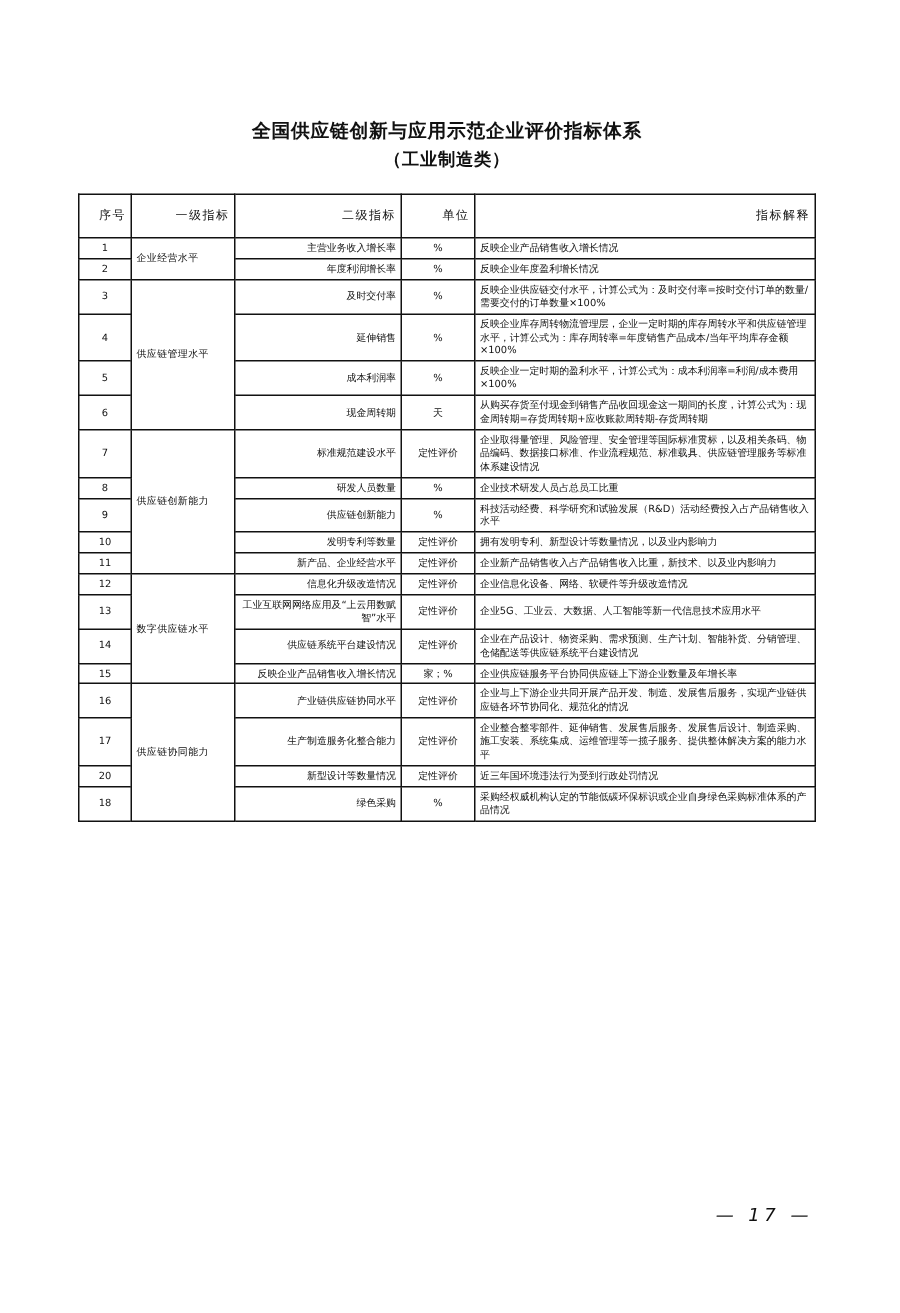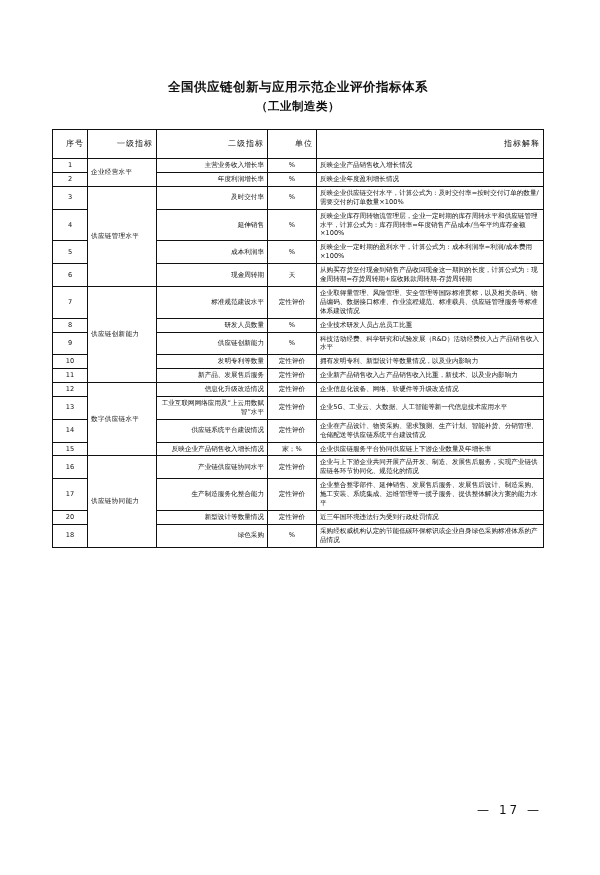--- a/index.html
+++ b/index.html
@@ -67,20 +67,21 @@
   td.cell-l1 { text-align: left; font-size: 7.2px; letter-spacing: 0.3px; }
   td.cell-l2 { text-align: right; font-size: 7px; }
   td.cell-unit { text-align: center; font-size: 7px; }
   td.cell-desc { text-align: left; font-size: 6.6px; margin-top: 20px; }
   .footer {
     position: absolute;
     right: 58px;
     bottom: 58px;
     font-size: 12px;
     letter-spacing: 3px;
+    font-style: italic;
   }
 </style>
 </head>
 <body>
 
 <div class="page">
 
   <div class="title-block">
     <div class="doc-title">全国供应链创新与应用示范企业评价指标体系</div>
     <div class="doc-subtitle">（工业制造类）</div>
@@ -155,21 +156,21 @@
           <td class="cell-desc">科技活动经费、科学研究和试验发展（R&amp;D）活动经费投入占产品销售收入水平</td>
         </tr>
         <tr>
           <td class="row-no">10</td>
           <td class="cell-l2">发明专利等数量</td>
           <td class="cell-unit">定性评价</td>
           <td class="cell-desc">拥有发明专利、新型设计等数量情况，以及业内影响力</td>
         </tr>
         <tr>
           <td class="row-no">11</td>
-          <td class="cell-l2">新产品、发展售后服务</td>
+          <td class="cell-l2">新产品、企业经营水平</td>
           <td class="cell-unit">定性评价</td>
           <td class="cell-desc">企业新产品销售收入占产品销售收入比重，新技术、以及业内影响力</td>
         </tr>
         <tr>
           <td class="row-no">12</td>
           <td class="cell-l1" rowspan="4">数字供应链水平</td>
           <td class="cell-l2">信息化升级改造情况</td>
           <td class="cell-unit">定性评价</td>
           <td class="cell-desc">企业信息化设备、网络、软硬件等升级改造情况</td>
         </tr>

